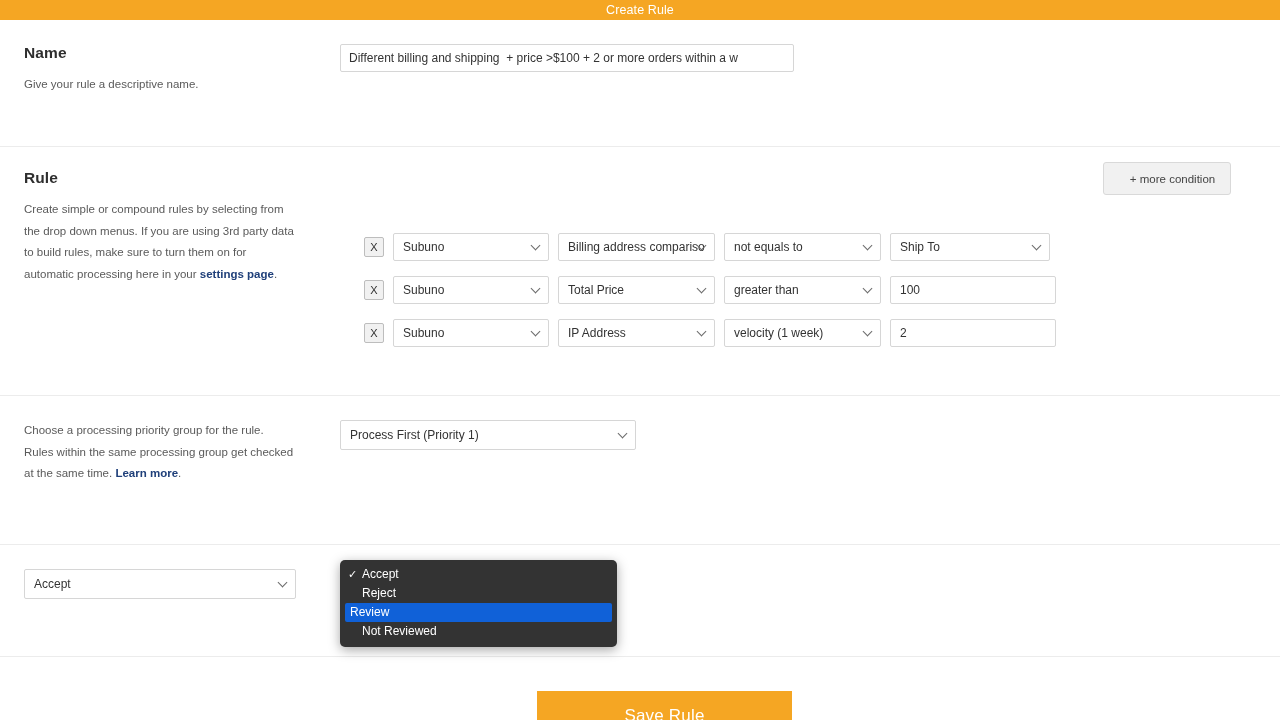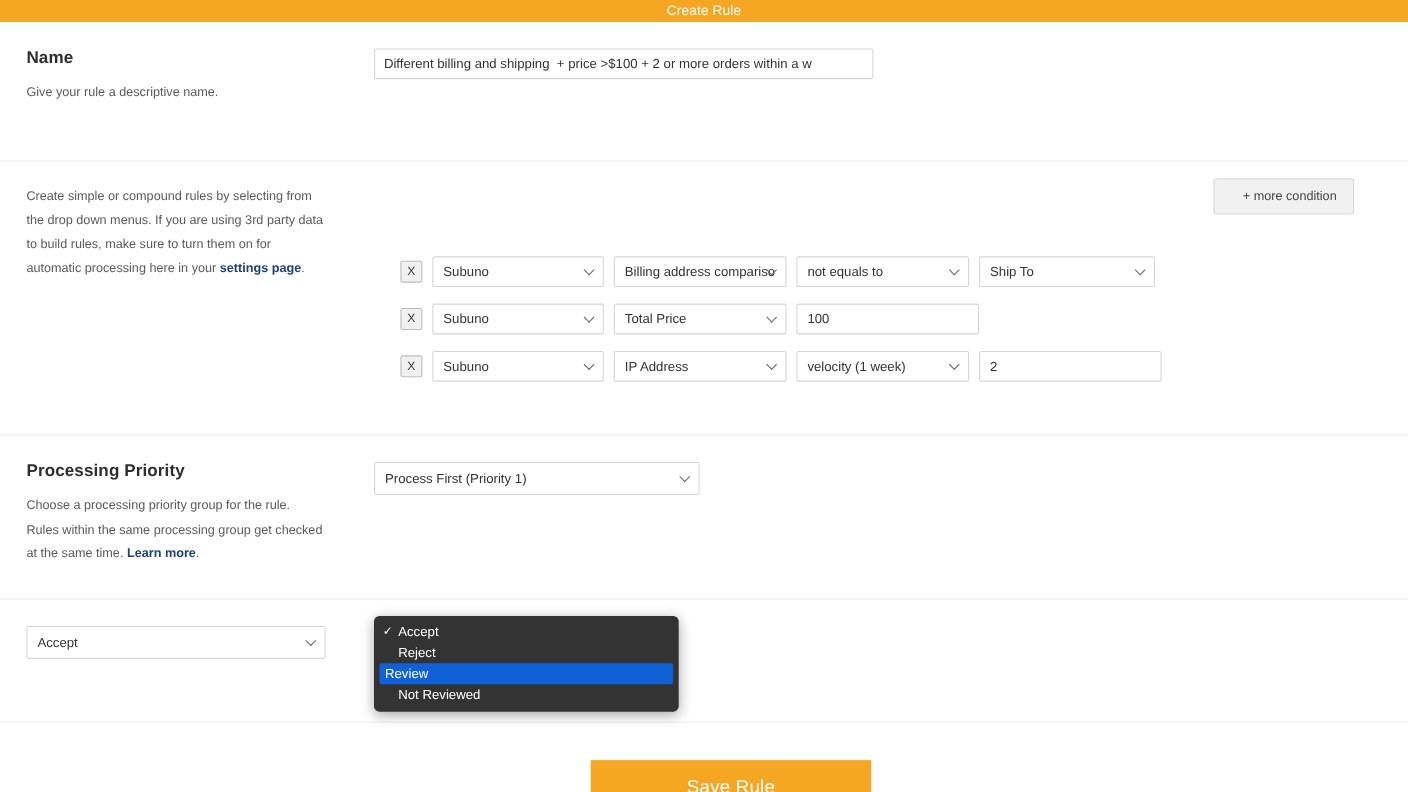--- a/index.html
+++ b/index.html
@@ -245,20 +245,21 @@
     <h2>Name</h2>
     <p class="desc">Give your rule a descriptive name.</p>
   </div>
   <div class="right">
     <input class="name-input" type="text" value="Different billing and shipping  + price &gt;$100 + 2 or more orders within a w" style="">
   </div>
 </div>
 
 <div class="section" id="sec-rule">
   <div class="left">
+    <h2>Rule</h2>
     <p class="desc"><span>Create simple or compound rules by selecting from the drop down menus. If you are using 3rd party data to build rules, make sure to turn them on for automatic processing here in your </span><a href="#" class="link">settings page</a><span>.</span></p>
   </div>
   <div class="right">
     <button class="more-cond">+ more condition</button>
 
     <div class="rule-rows">
 
       <div class="rule-row">
         <button class="xbtn">X</button>
         <div class="sel col1">
@@ -282,20 +283,24 @@
       <div class="rule-row">
         <button class="xbtn">X</button>
         <div class="sel col1">
           <span class="seltext">Subuno</span>
           <span class="caret"></span>
         </div>
         <div class="sel col2">
           <span class="seltext">Total Price</span>
           <span class="caret"></span>
         </div>
+        <div class="sel col3">
+          <span class="seltext">greater than</span>
+          <span class="caret"></span>
+        </div>
         <input class="txt col4" type="text" value="100" style="">
       </div>
 
       <div class="rule-row">
         <button class="xbtn">X</button>
         <div class="sel col1">
           <span class="seltext">Subuno</span>
           <span class="caret"></span>
         </div>
         <div class="sel col2">
@@ -308,21 +313,20 @@
         </div>
         <input class="txt col4" type="text" value="2" style="">
       </div>
 
     </div>
   </div>
 </div>
 
 <div class="section" id="sec-priority">
   <div class="left">
-    <h2>Processing Priority</h2>
     <p class="desc"><span>Choose a processing priority group for the rule. Rules within the same processing group get checked at the same time. </span><a href="#" class="link">Learn more</a><span>.</span></p>
   </div>
   <div class="right">
     <div class="sel prio-sel">
       <span class="seltext">Process First (Priority 1)</span>
       <span class="caret"></span>
     </div>
   </div>
 </div>
 

